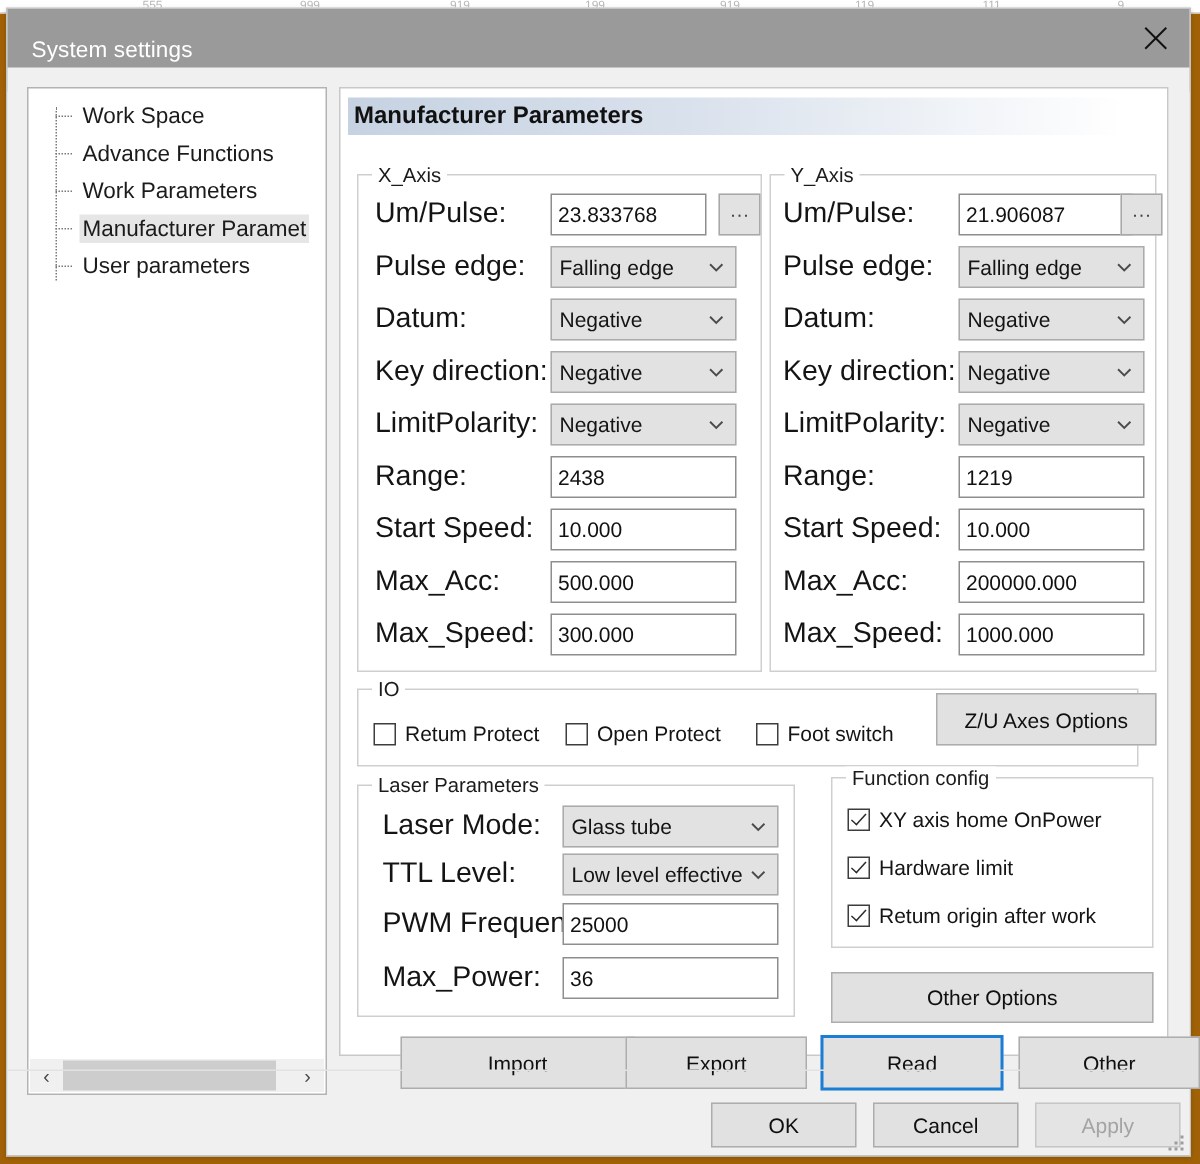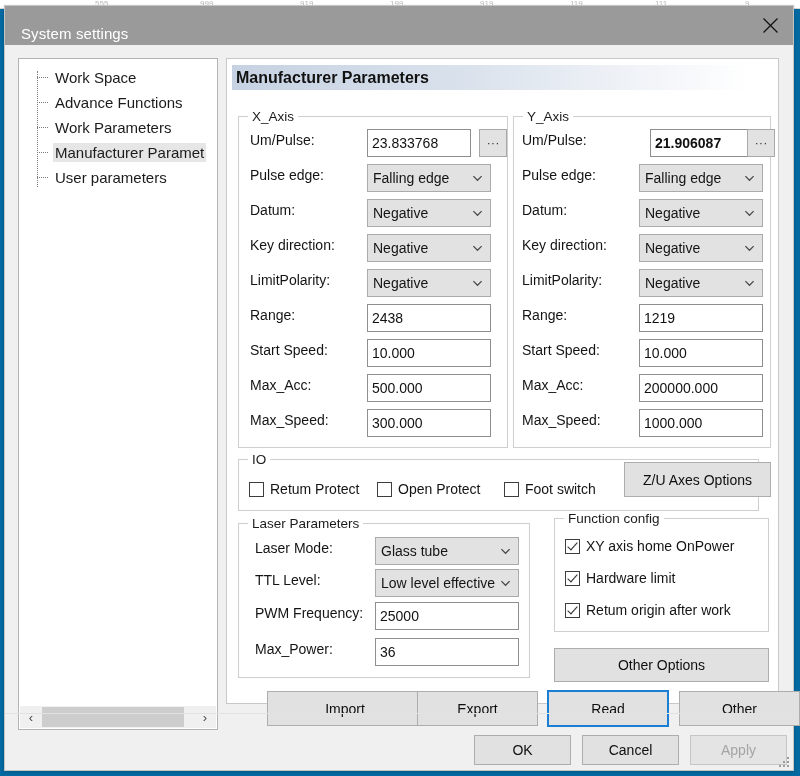--- a/index.html
+++ b/index.html
@@ -8,21 +8,21 @@
     width: 800px; height: 776px;
     overflow: hidden;
     background: #ffffff;
     font-family: "Liberation Sans", sans-serif;
   }
 
   #root {
     position: relative;
     width: 800px;
     height: 776px;
-    background: #0369a1;
+    background: #a16207;
   }
 
   
   .desktop-strip {
     position: absolute;
     left: 0; top: 0; width: 800px; height: 8px;
     background: #ffffff;
     border-bottom: 1px solid #d8d8d8;
   }
   .desktop-tick {
@@ -189,21 +189,21 @@
     color: #1b1b1b;
     white-space: nowrap;
   }
 
   .field-row {
     position: absolute;
     display: flex;
     align-items: center;
   }
   .field-label {
-    font-size: 14px;
+    font-size: 19px;
     color: #141414;
     white-space: nowrap;
   }
 
   input.tbox {
     font-family: "Liberation Sans", sans-serif;
     font-size: 14px;
     color: #111111;
     background: #ffffff;
     border: 1px solid #8e8e8e;
@@ -458,21 +458,21 @@
           </div>
           <input class="tbox" style="position: absolute; left: 128px; top: 292px; width: 124px;" value="300.000">
         </div>
 
         <div class="groupbox" style="left:286px; top:57px; width:258px; height:332px;">
           <div class="gb-title">Y_Axis</div>
 
           <div class="field-row" style="left:8px; top:15px;">
             <span class="field-label" style="width:120px;">Um/Pulse:</span>
           </div>
-          <input class="tbox" style="position: absolute; left: 136px; top: 12px; width: 116px; font-weight: bold;" value="21.906087">
+          <input class="tbox" style="position: absolute; left: 125px; top: 12px; width: 116px;" value="21.906087">
           <div class="dots-btn" style="position:absolute; left:233px; top:12px;">···</div>
 
           <div class="field-row" style="left:8px; top:50px;">
             <span class="field-label" style="width:120px;">Pulse edge:</span>
           </div>
           <div class="combo" style="position:absolute; left:125px; top:47px; width:124px;">
             <span>Falling edge</span>
             <svg class="chev" viewBox="0 0 12 12">
                 <path d="M1.5 4 L6 8.5 L10.5 4" fill="none" stroke="#4b4b4b" stroke-width="1.4"></path>
               </svg>

